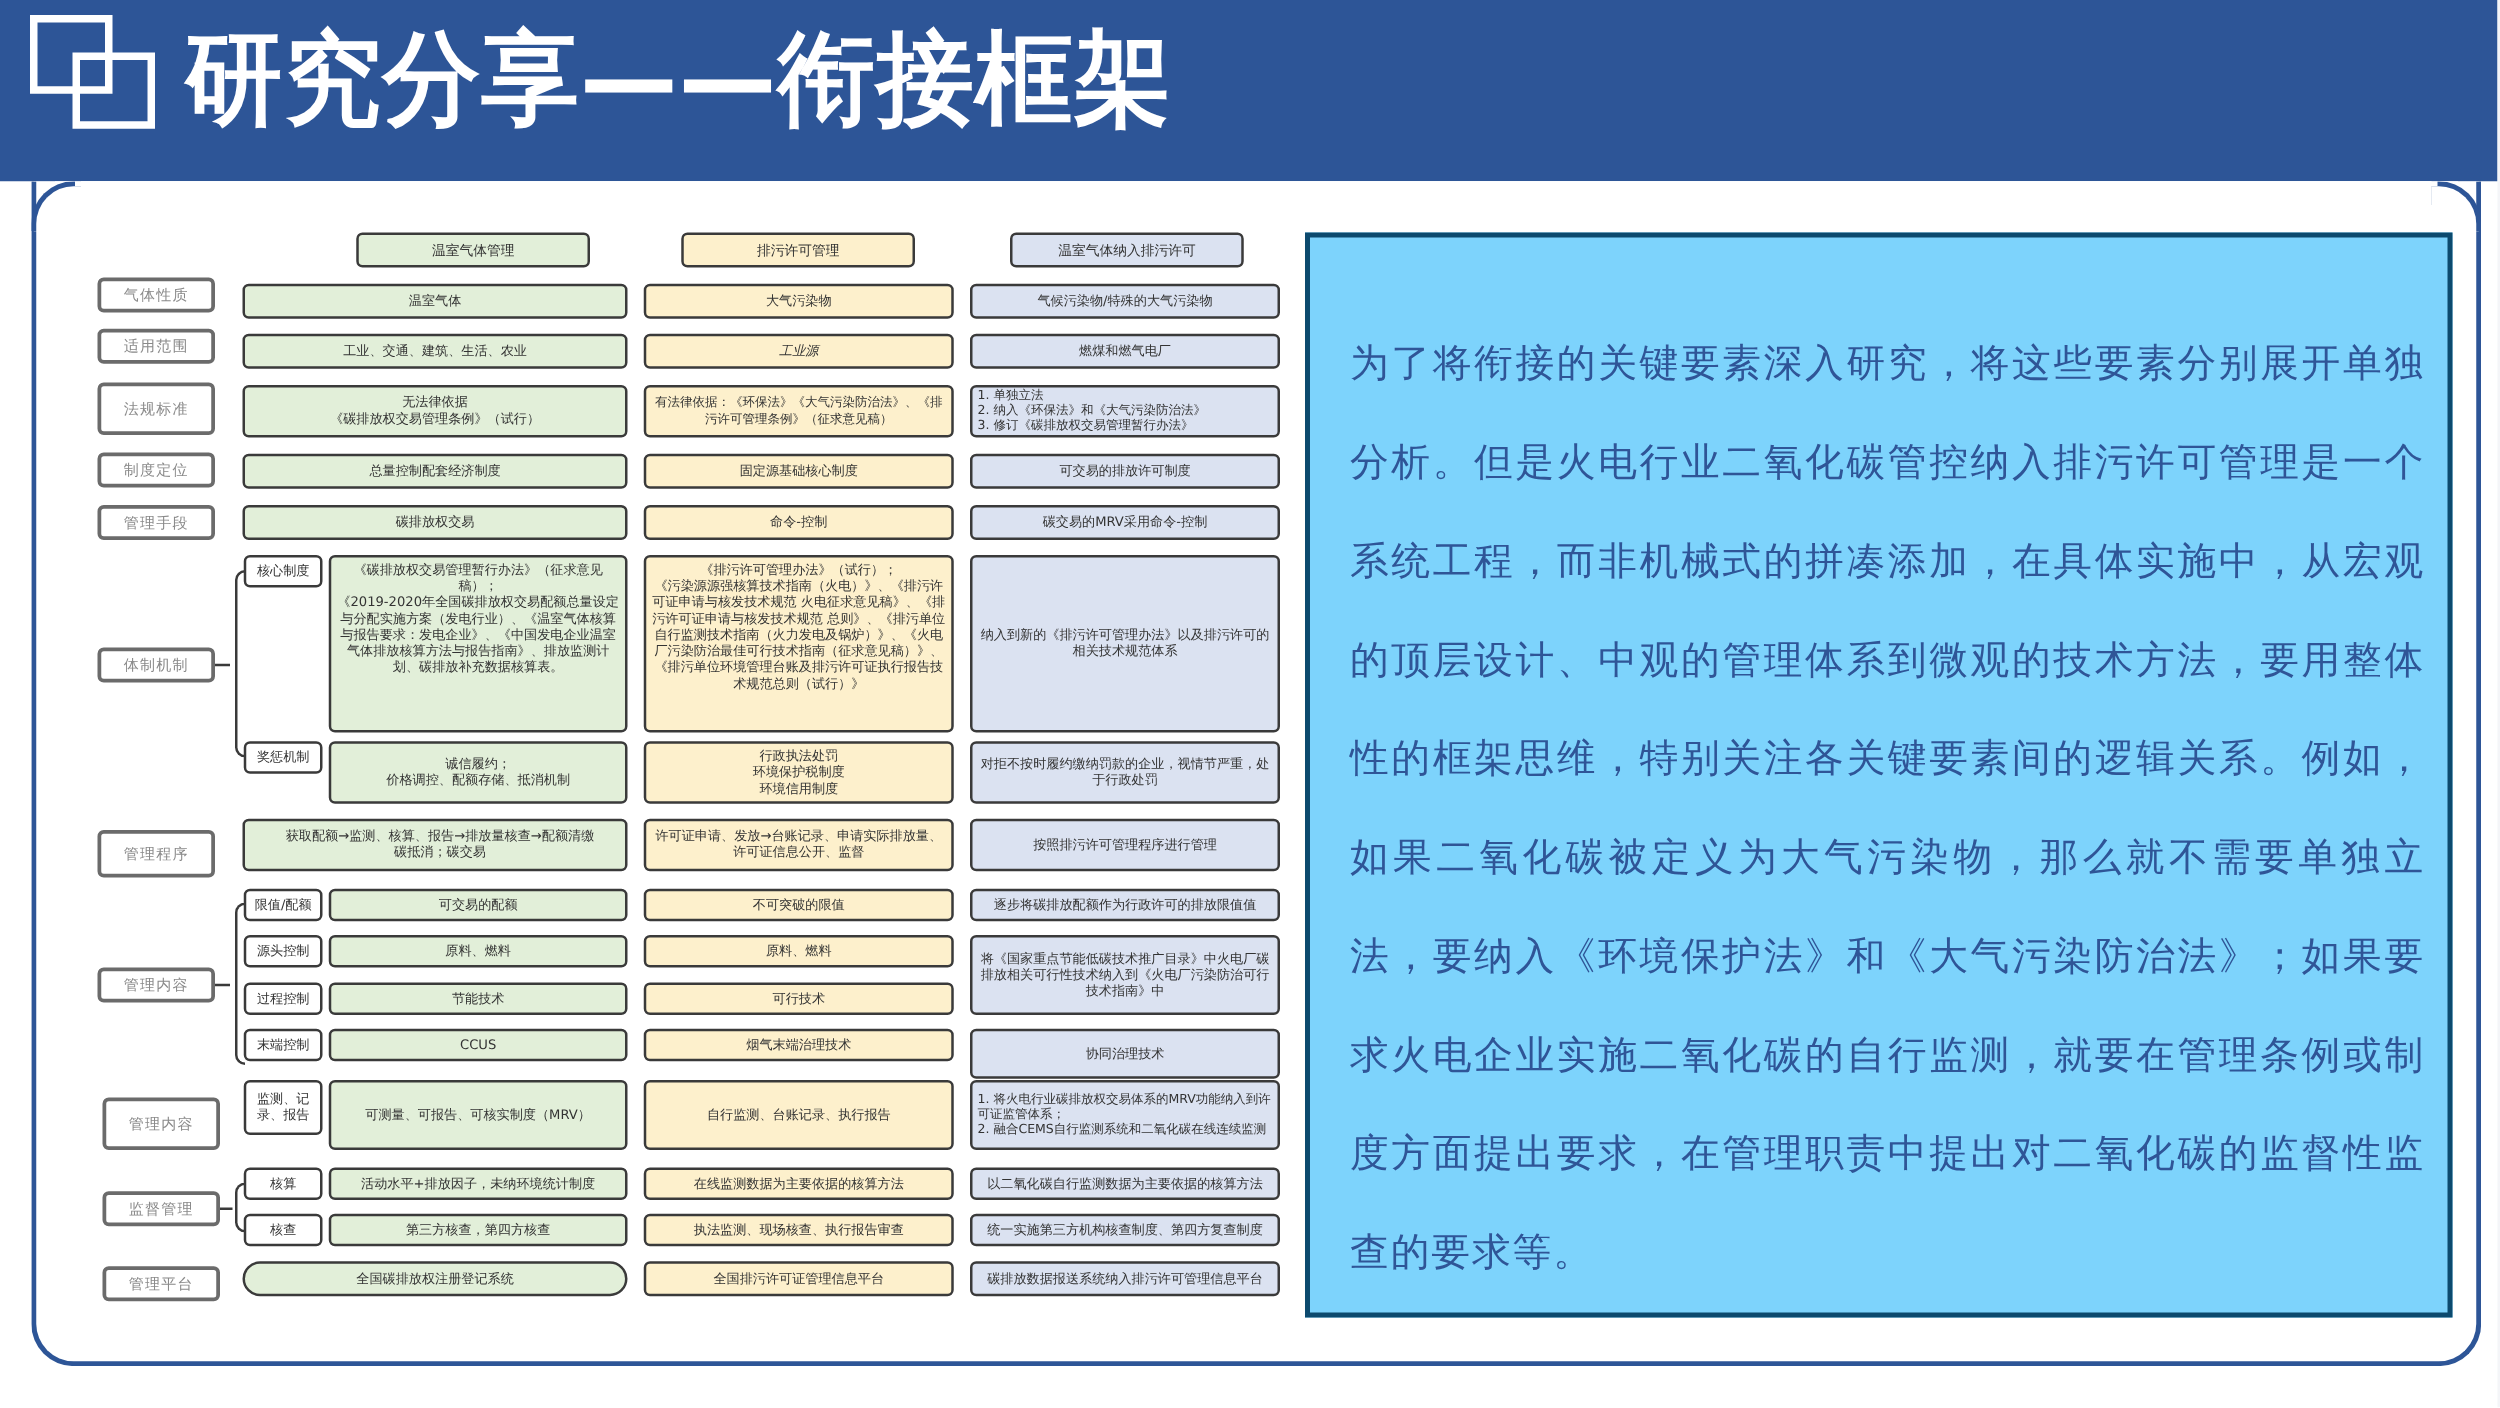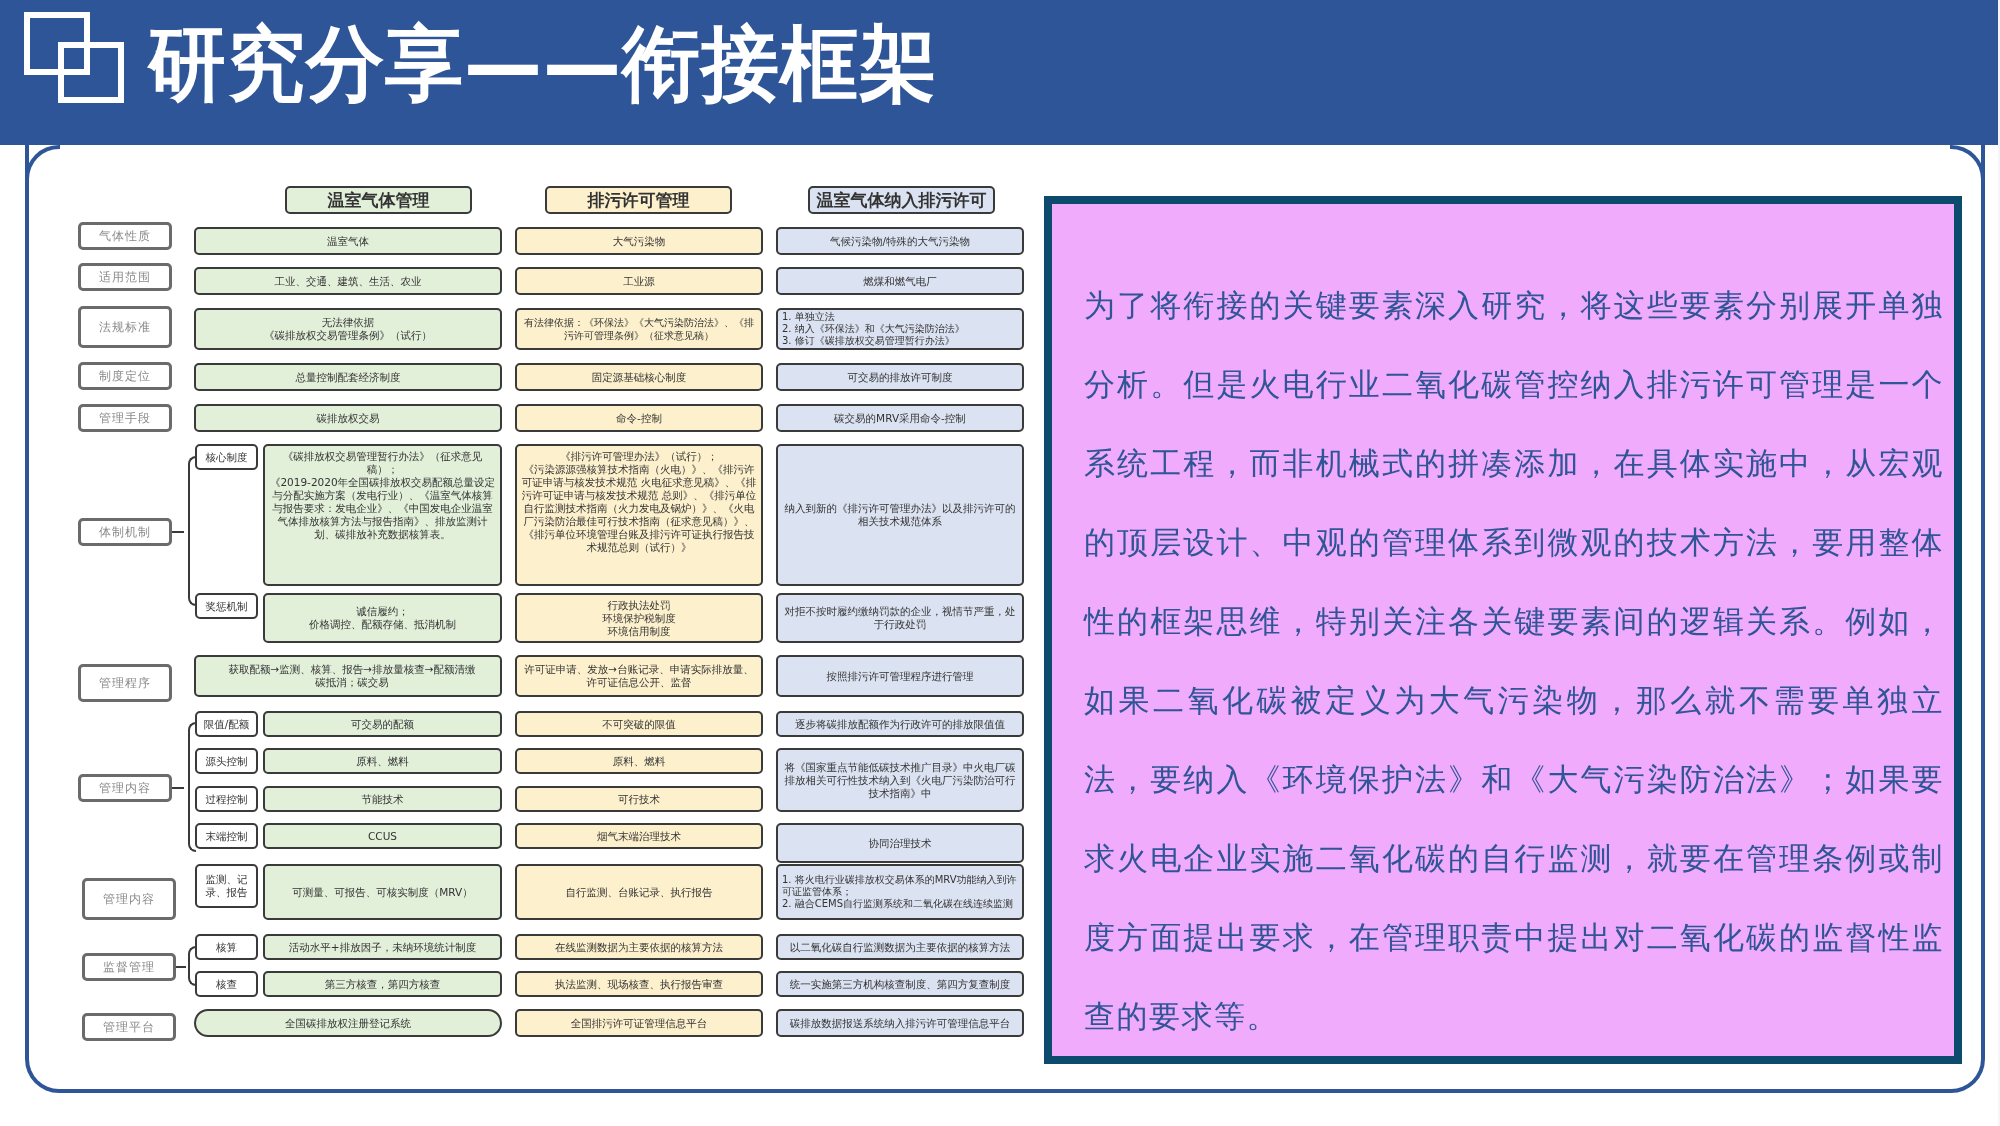--- a/index.html
+++ b/index.html
@@ -22,31 +22,31 @@
   .frame-corner-r { position: absolute; left: 1945px; top: 145px; width: 40px; height: 40px;
            border-right: 4px solid #2d5597; border-top: 4px solid #2d5597; border-radius: 0 34px 0 0; background: #fff; }
   .frame-top-mask { position: absolute; left: 60px; top: 145px; width: 1890px; height: 4px; background: #fff; }
 
   
   .box { position: absolute; border: 2px solid #3a3a3a; border-radius: 5px; display: flex; align-items: center;
          justify-content: center; text-align: center; font-size: 10.5px; line-height: 13px; color: #333; padding: 2px 4px; }
   .green { background: #e2efd9; }
   .yellow { background: #fdf0cc; }
   .blue { background: #dbe2f1; }
-  .hdr { font-weight: bold; font-size: 17px; }
+  .hdr { font-weight: normal; font-size: 11px; }
   .lab { background: #fff; border-color: #6b6b6b; color: #8a8a8a; font-size: 12px; letter-spacing: 1px; filter: blur(0.6px); border-width: 3px; }
   .sub { background: #fff; font-size: 10.5px; }
   .left-text { text-align: left; justify-content: flex-start; }
 
   .brace { position: absolute; border: 2px solid #3a3a3a; border-right: none; border-radius: 8px 0 0 8px; }
   .tick { position: absolute; height: 2px; background: #3a3a3a; }
 
   
-  .panel { position: absolute; left: 1044px; top: 196px; width: 918px; height: 868px;
-           border: 8px solid #0c4a6e; background: #f0abfc; }
+  .panel { position: absolute; left: 1044px; top: 186px; width: 918px; height: 868px;
+           border: 4px solid #0c4a6e; background: #7dd3fc; }
   .panel-text { position: absolute; left: 32px; top: 62px; width: 860px; font-size: 31px; line-height: 79px;
            color: #2f5597; font-family: "DejaVu Serif", serif; letter-spacing: 1.5px; text-align: justify; }
 </style>
 </head>
 <body>
 
 <div class="header">
   <div class="logo-sq a"></div>
   <div class="logo-sq b"></div>
   <div class="title">研究分享——衔接框架</div>
@@ -64,21 +64,21 @@
   <div class="box yellow hdr" style="left:545px;top:186px;width:187px;height:28px;">排污许可管理</div>
   <div class="box blue hdr" style="left:808px;top:186px;width:187px;height:28px;">温室气体纳入排污许可</div>
 
   <div class="box lab" style="left:78px;top:222px;width:94px;height:28px;">气体性质</div>
   <div class="box green" style="left:194px;top:227px;width:308px;height:28px;">温室气体</div>
   <div class="box yellow" style="left:515px;top:227px;width:248px;height:28px;">大气污染物</div>
   <div class="box blue" style="left:776px;top:227px;width:248px;height:28px;">气候污染物/特殊的大气污染物</div>
 
   <div class="box lab" style="left:78px;top:263px;width:94px;height:28px;">适用范围</div>
   <div class="box green" style="left:194px;top:267px;width:308px;height:28px;">工业、交通、建筑、生活、农业</div>
-  <div class="box yellow" style="left:515px;top:267px;width:248px;height:28px;">工业源</div>
+  <div class="box yellow" style="left:515px;top:267px;width:248px;height:28px;font-style:italic;">工业源</div>
   <div class="box blue" style="left:776px;top:267px;width:248px;height:28px;">燃煤和燃气电厂</div>
 
   <div class="box lab" style="left:78px;top:306px;width:94px;height:42px;">法规标准</div>
   <div class="box green" style="left:194px;top:308px;width:308px;height:42px;white-space:pre-line;">无法律依据
 《碳排放权交易管理条例》（试行）</div>
   <div class="box yellow" style="left:515px;top:308px;width:248px;height:42px;font-size:10px;">有法律依据：《环保法》《大气污染防治法》、《排污许可管理条例》（征求意见稿）</div>
   <div class="box blue left-text" style="left:776px;top:308px;width:248px;height:42px;white-space:pre-line;font-size:10px;line-height:12px;">1. 单独立法
 2. 纳入《环保法》和《大气污染防治法》
 3. 修订《碳排放权交易管理暂行办法》</div>
 

